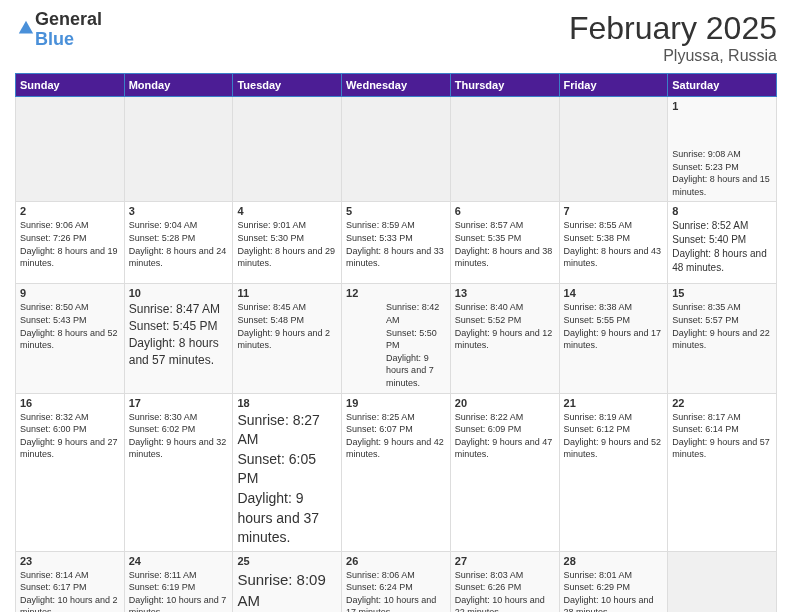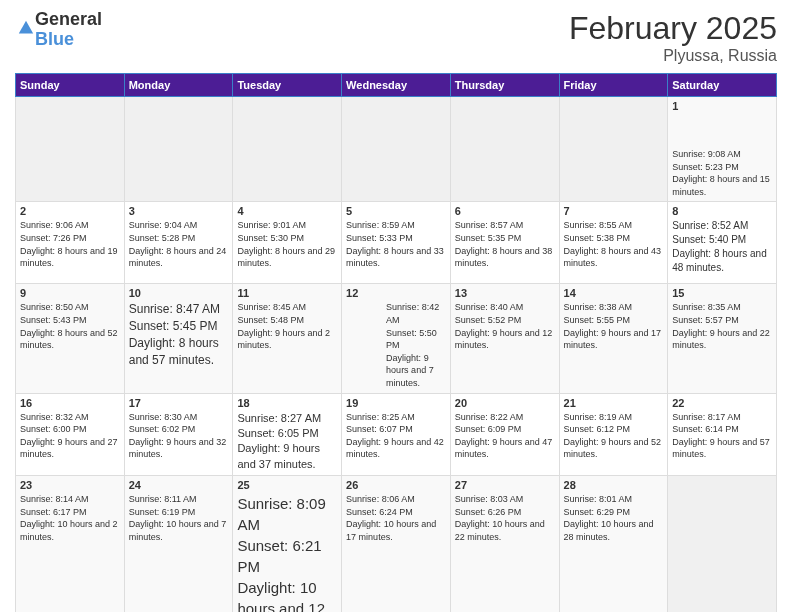--- a/index.html
+++ b/index.html
@@ -233,21 +233,21 @@
 Daylight: 9 hours and 27 minutes.</div>
           </td>
           <td>
             <span class="day-num">17</span>
             <div style="font-size: 9px; line-height: 1.4; white-space: pre-line;">Sunrise: 8:30 AM
 Sunset: 6:02 PM
 Daylight: 9 hours and 32 minutes.</div>
           </td>
           <td>
             <span class="day-num">18</span>
-            <div style="font-size: 11px; line-height: 1.4; white-space: pre-line;">Sunrise: 8:27 AM
+            <div style="font-size: 14px; line-height: 1.4; white-space: pre-line;">Sunrise: 8:27 AM
 Sunset: 6:05 PM
 Daylight: 9 hours and 37 minutes.</div>
           </td>
           <td>
             <span class="day-num">19</span>
             <div style="font-size: 9px; line-height: 1.4; white-space: pre-line;">Sunrise: 8:25 AM
 Sunset: 6:07 PM
 Daylight: 9 hours and 42 minutes.</div>
           </td>
           <td>

